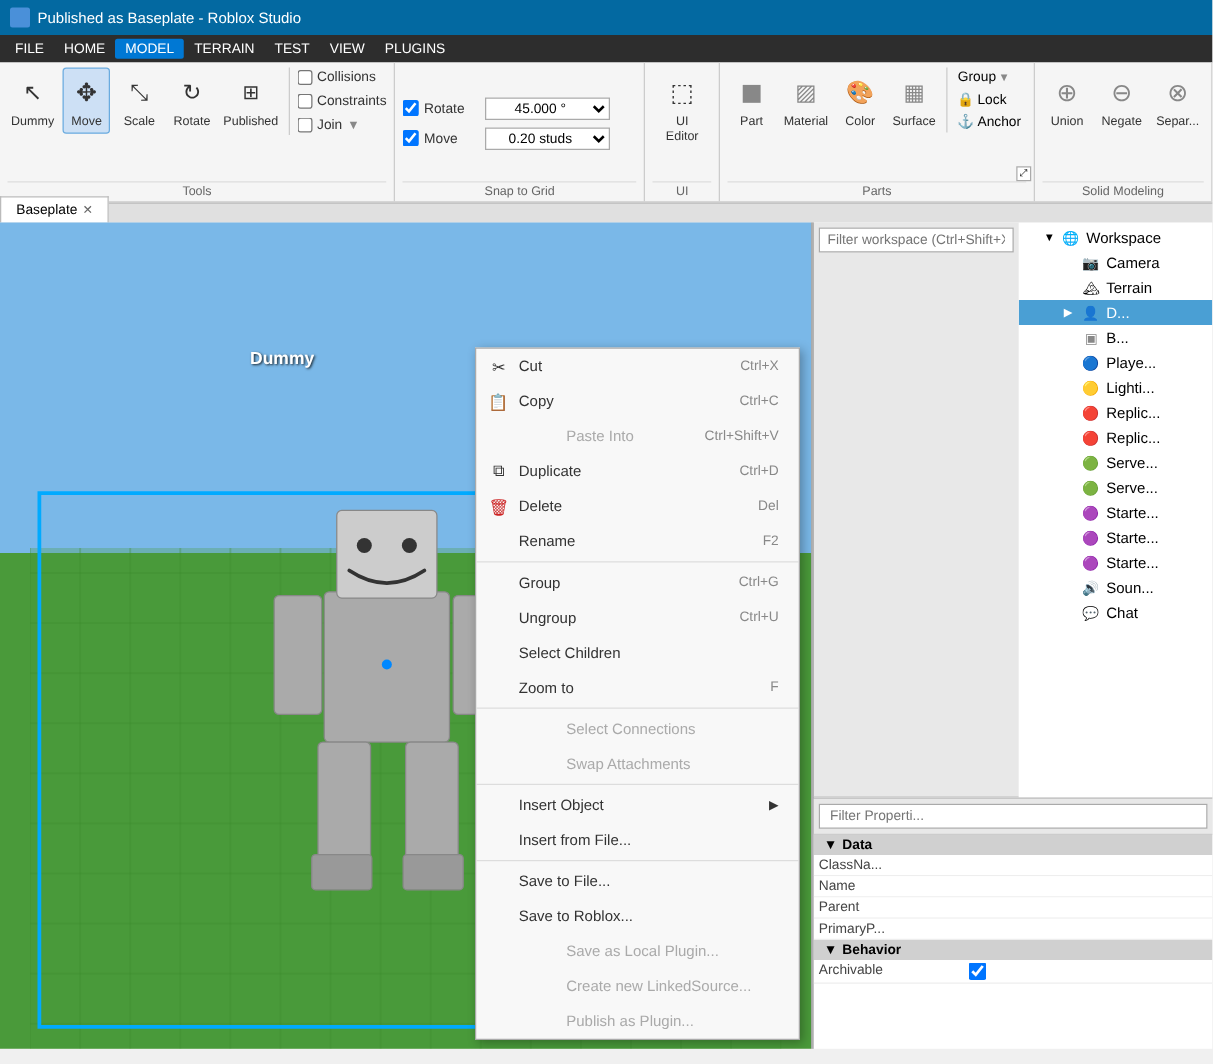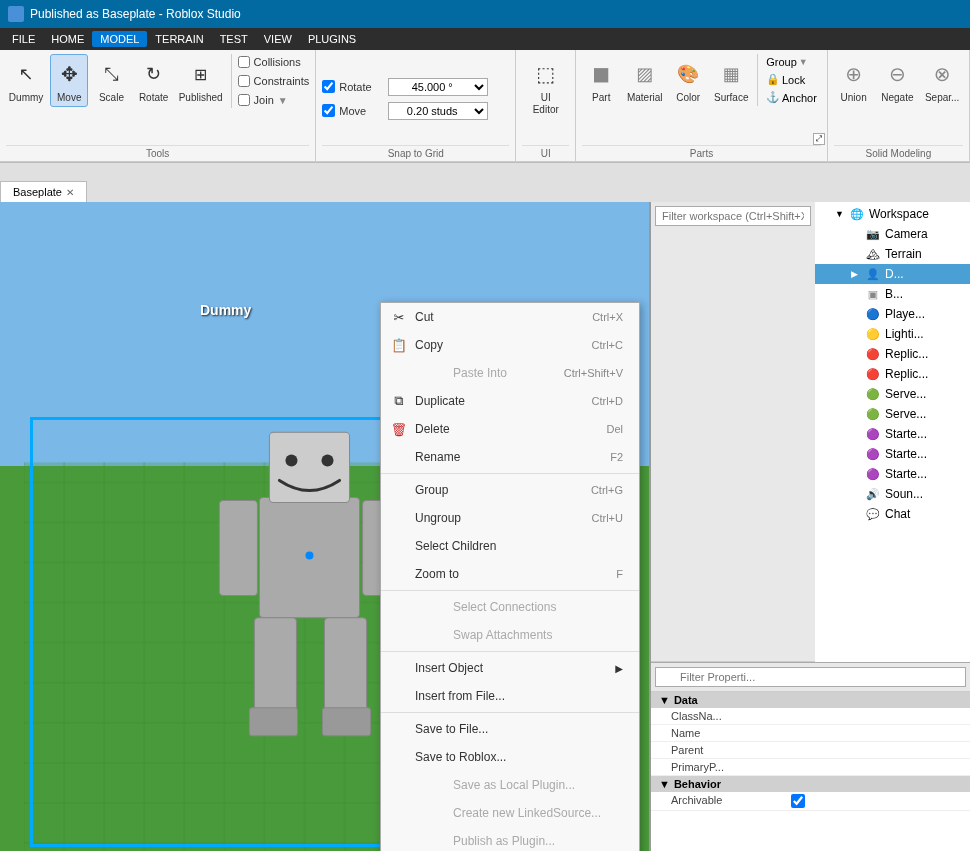--- a/index.html
+++ b/index.html
@@ -236,49 +236,49 @@
       display: flex;
       flex-direction: column;
     }
     #properties-filter {
       padding: 4px;
       background: #e8e8e8;
       border-bottom: 1px solid #ccc;
     }
     #properties-filter input {
       width: 100%;
-      padding: 3px 24px;
+      padding: 3px 8px;
       border: 1px solid #aaa;
       font-size: 11px;
     }
     .prop-section-header {
       background: #d0d0d0;
       padding: 2px 8px;
       font-size: 11px;
       font-weight: bold;
       display: flex;
       align-items: center;
       gap: 4px;
       cursor: pointer;
     }
     .prop-row {
       display: flex;
-      padding: 2px 20px;
+      padding: 2px 4px;
       font-size: 11px;
       border-bottom: 1px solid #eee;
       background: white;
       gap: 40px;
     }
     .prop-name { width: 80px; color: #444; flex-shrink: 0; }
     .prop-value { color: #333; flex: 1; }
     .prop-checkbox { width: 14px; height: 14px; }
     
     
     #bottom-tab-bar {
-      height: 40px;
+      height: 16px;
       background: #e0e0e0;
       display: flex;
       align-items: flex-end;
       border-top: 1px solid #bbb;
     }
     .tab {
       padding: 4px 12px;
       background: #d0d0d0;
       border: 1px solid #bbb;
       border-bottom: none;

